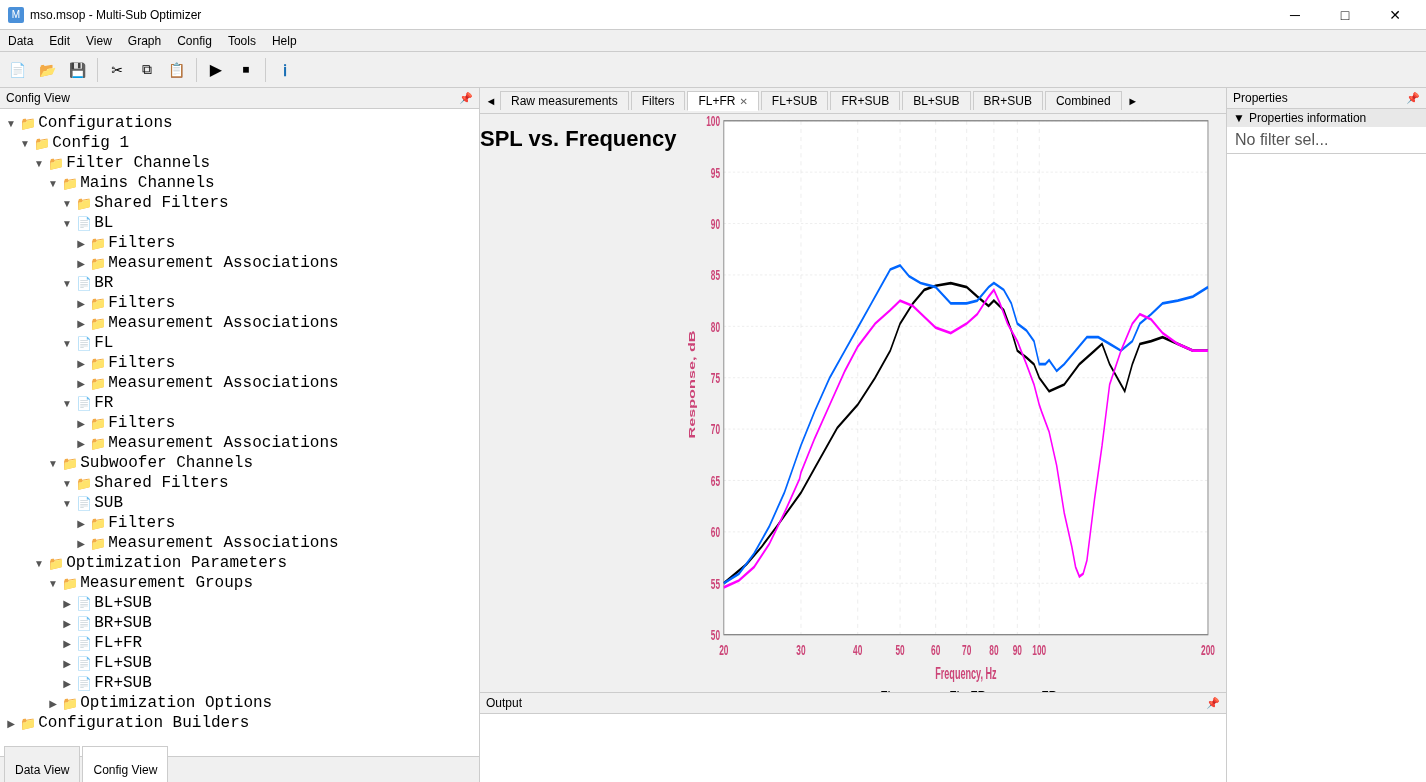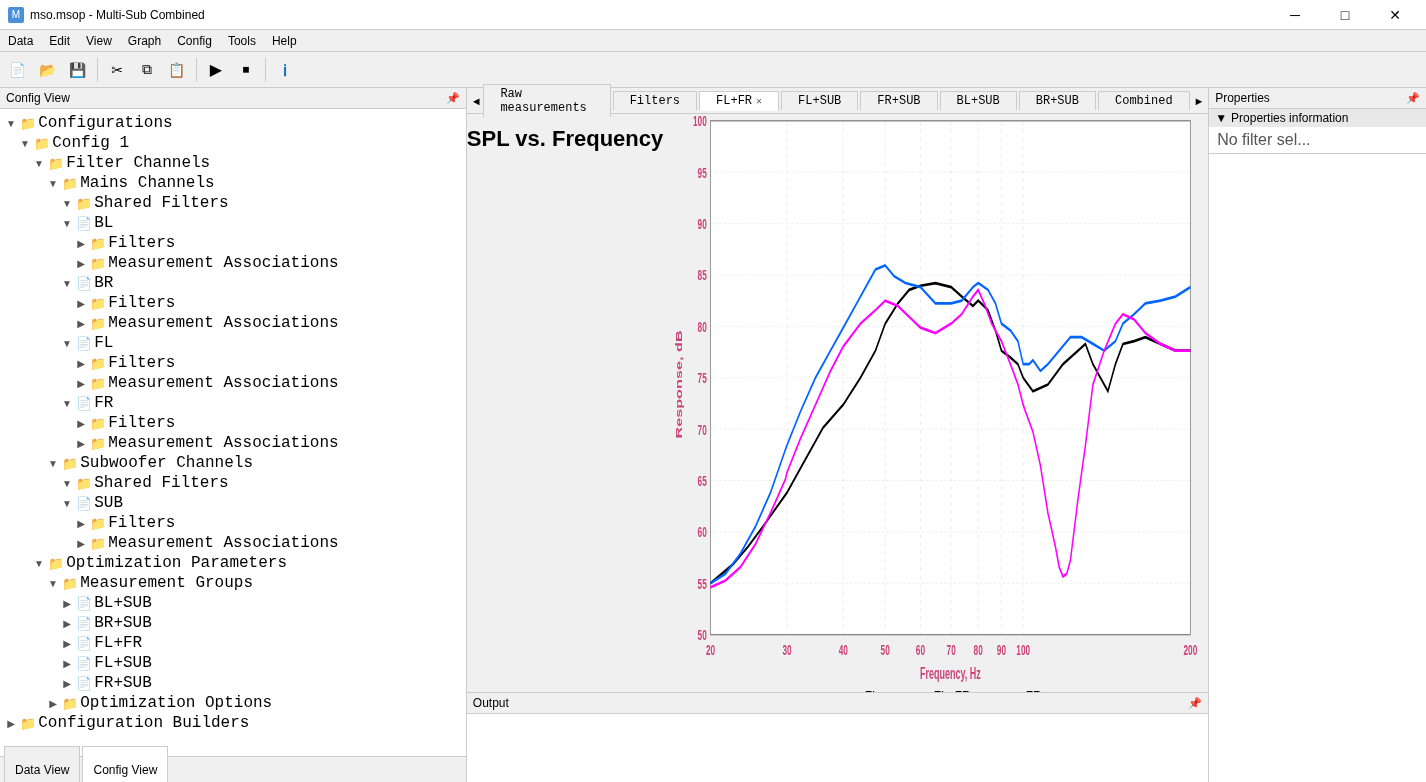--- a/index.html
+++ b/index.html
@@ -31,39 +31,39 @@
     .tree-area { flex: 1; overflow-y: auto; padding: 4px 0; }
     .tree-node { display: flex; align-items: center; padding: 1px 0; cursor: pointer; white-space: nowrap; }
     .tree-indent { display: inline-block; }
     .tree-toggle { width: 14px; height: 14px; display: inline-flex; align-items: center; justify-content: center; font-size: 10px; cursor: pointer; }
     .tree-icon { margin: 0 2px; font-size: 13px; }
     .tree-label { font-size: 16px; font-family: Liberation Mono, monospace; }
 
     
     .tab-bar { background: #f0f0f0; border-bottom: 1px solid #ccc; display: flex; align-items: center; height: 26px; padding: 0 2px; }
     .tab-nav-btn { width: 18px; height: 22px; border: none; background: transparent; cursor: pointer; font-size: 11px; display: flex; align-items: center; justify-content: center; }
-    .tab { padding: 2px 16px; border: 1px solid #ccc; border-bottom: none; background: #f0f0f0; cursor: pointer; font-size: 12px; display: flex; align-items: center; gap: 4px; margin-right: 2px; font-family: Liberation Mono, monospace; }
+    .tab { padding: 2px 10px; border: 1px solid #ccc; border-bottom: none; background: #f0f0f0; cursor: pointer; font-size: 12px; display: flex; align-items: center; gap: 4px; margin-right: 2px; }
     .tab.active { background: #fff; border-bottom: 1px solid #fff; margin-bottom: -1px; z-index: 1; }
     .tab-close { font-size: 10px; cursor: pointer; color: #666; }
 
     
     .chart-area { flex: 1; display: flex; overflow: hidden; }
     .chart-title { text-align: center; font-size: 22px; font-weight: bold; padding: 12px 0 6px; }
     .chart-container { flex: 1; position: relative; padding: 0 10px 10px; }
 
     
     .output-panel { height: 90px; border-top: 1px solid #ccc; display: flex; flex-direction: column; }
     .output-header { background: #f0f0f0; border-bottom: 1px solid #ccc; padding: 3px 6px; font-size: 12px; display: flex; align-items: center; justify-content: space-between; }
     .output-content { flex: 1; background: #fff; overflow-y: auto; }
     .output-tabs { background: #f0f0f0; border-top: 1px solid #ccc; display: flex; align-items: center; height: 24px; }
     .output-tab { padding: 2px 10px; font-size: 12px; cursor: pointer; border-right: 1px solid #ccc; }
     .output-tab.active { background: #fff; font-weight: bold; }
 
     
-    .props-panel { width: 224px; border-left: 1px solid #ccc; display: flex; flex-direction: column; background: #fff; }
+    .props-panel { width: 200px; border-left: 1px solid #ccc; display: flex; flex-direction: column; background: #fff; }
     .props-header { background: #f0f0f0; border-bottom: 1px solid #ccc; padding: 3px 6px; font-size: 12px; display: flex; align-items: center; justify-content: space-between; }
     .props-section { border-bottom: 1px solid #ccc; }
     .props-section-header { background: #e8e8e8; padding: 2px 6px; font-size: 12px; display: flex; align-items: center; gap: 4px; cursor: pointer; }
     .props-content { padding: 4px 8px; font-size: 16px; color: #555; }
 
     
     .bottom-bar { height: 26px; background: #f0f0f0; border-top: 1px solid #ccc; display: flex; align-items: center; padding: 0 4px; }
     .bottom-tab { padding: 16px 10px; border: 1px solid #ccc; background: #f0f0f0; cursor: pointer; font-size: 12px; margin-right: 2px; }
     .bottom-tab.active { background: #fff; }
 
@@ -73,21 +73,21 @@
     ::-webkit-scrollbar-thumb { background: #bbb; border-radius: 4px; }
 
     .props-area { flex: 1; overflow-y: auto; }
   </style>
 </head>
 <body>
 
 <div class="title-bar">
   <div class="title-bar-left">
     <div class="title-bar-icon">M</div>
-    <span>mso.msop - Multi-Sub Combined</span>
+    <span>mso.msop - Multi-Sub Optimizer</span>
   </div>
   <div class="title-bar-controls">
     <button class="title-btn">─</button>
     <button class="title-btn">□</button>
     <button class="title-btn close">✕</button>
   </div>
 </div>
 
 <div class="menu-bar">
   <span class="menu-item">Data</span>

